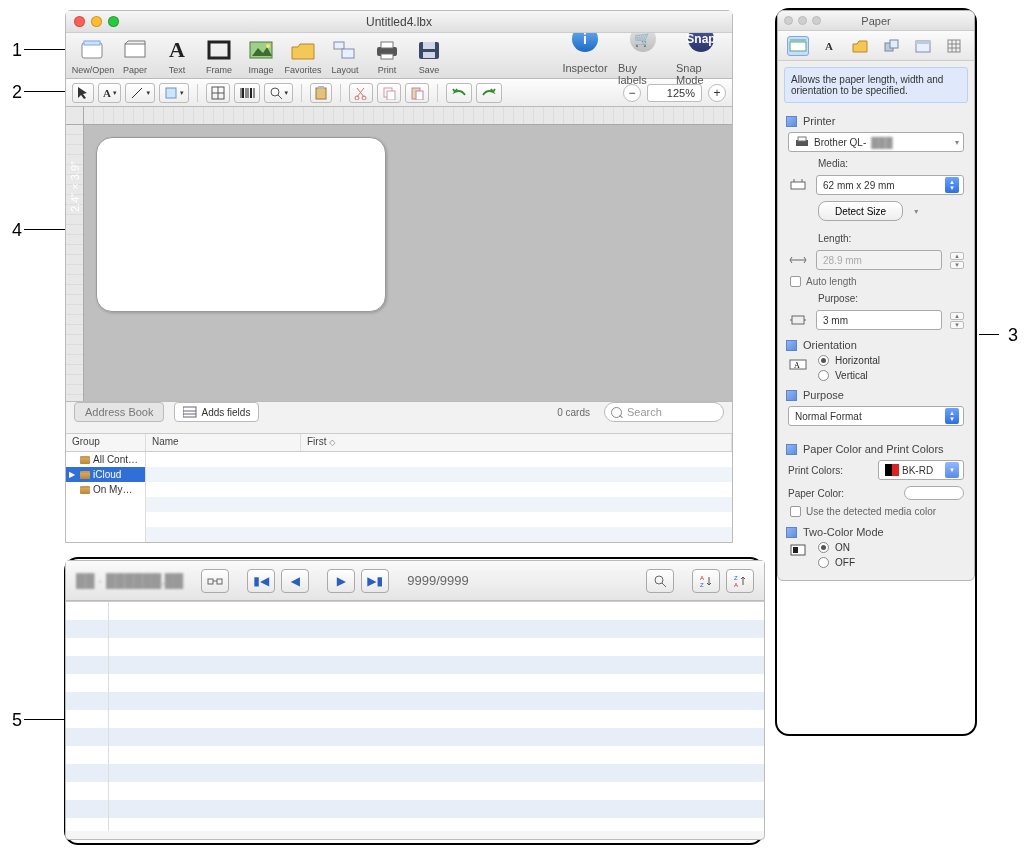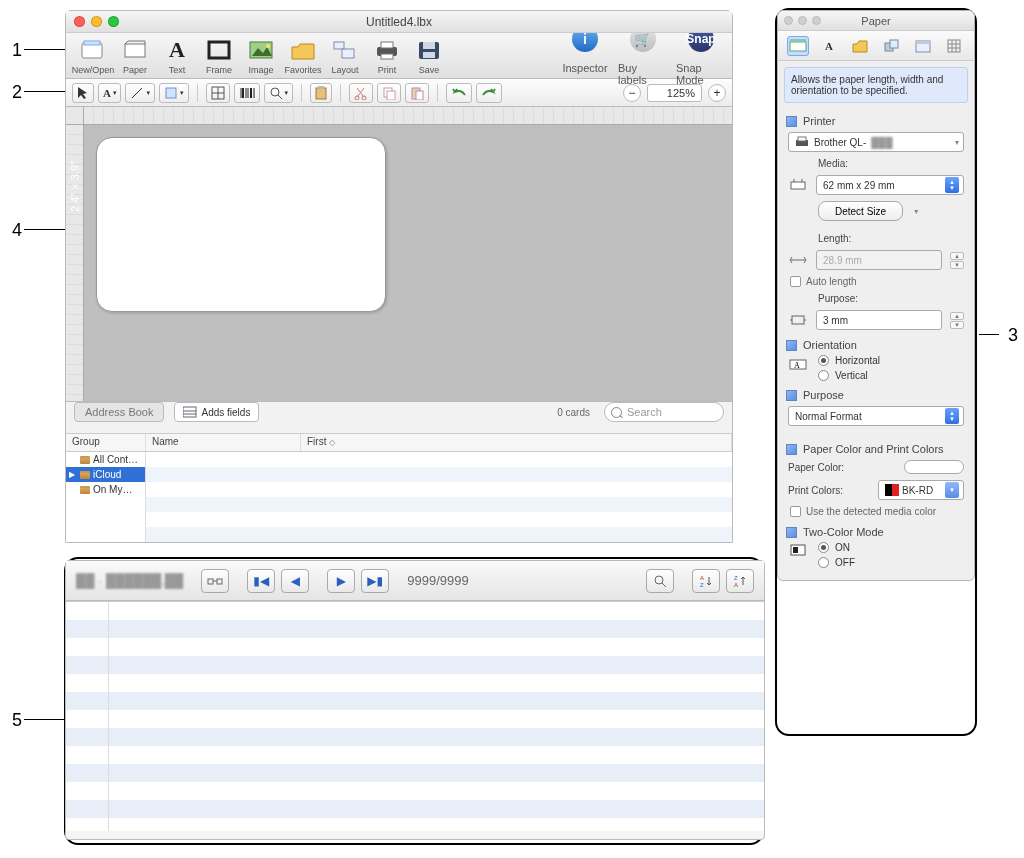--- a/index.html
+++ b/index.html
@@ -601,33 +601,33 @@
         <span>Normal Format</span>
         <div class="cap">▴<br>▾</div>
       </div>
     </div>
 
   <div class="sect-hdr" style="margin-top:8px;">
       <div class="sect-sq"></div>
       <span>Paper Color and Print Colors</span>
     </div>
   <div class="field-row" style="justify-content:space-between;">
-    <span class="label">Paper Color:</span>
-    <div class="swatch"></div>
-  </div>
-  <div class="field-row" style="justify-content:space-between;">
     <span class="label">Print Colors:</span>
     <div class="combo" style="flex:0 0 86px;">
       <span style="display:flex;align-items:center;gap:3px;">
           <span class="colorchip" style="background:linear-gradient(to right,#000 50%,#d22 50%);"></span>
           <span>BK-RD</span>
         </span>
       <div class="cap" style="background:linear-gradient(#8fb9ff,#5c8be4);">▾</div>
     </div>
   </div>
+  <div class="field-row" style="justify-content:space-between;">
+    <span class="label">Paper Color:</span>
+    <div class="swatch"></div>
+  </div>
   <div class="chk-row">
       <div class="chk"></div>
       <span>Use the detected media color</span>
     </div>
 
   <div class="sect-hdr">
       <div class="sect-sq"></div>
       <span>Two-Color Mode</span>
     </div>
   <div style="display:flex;">

